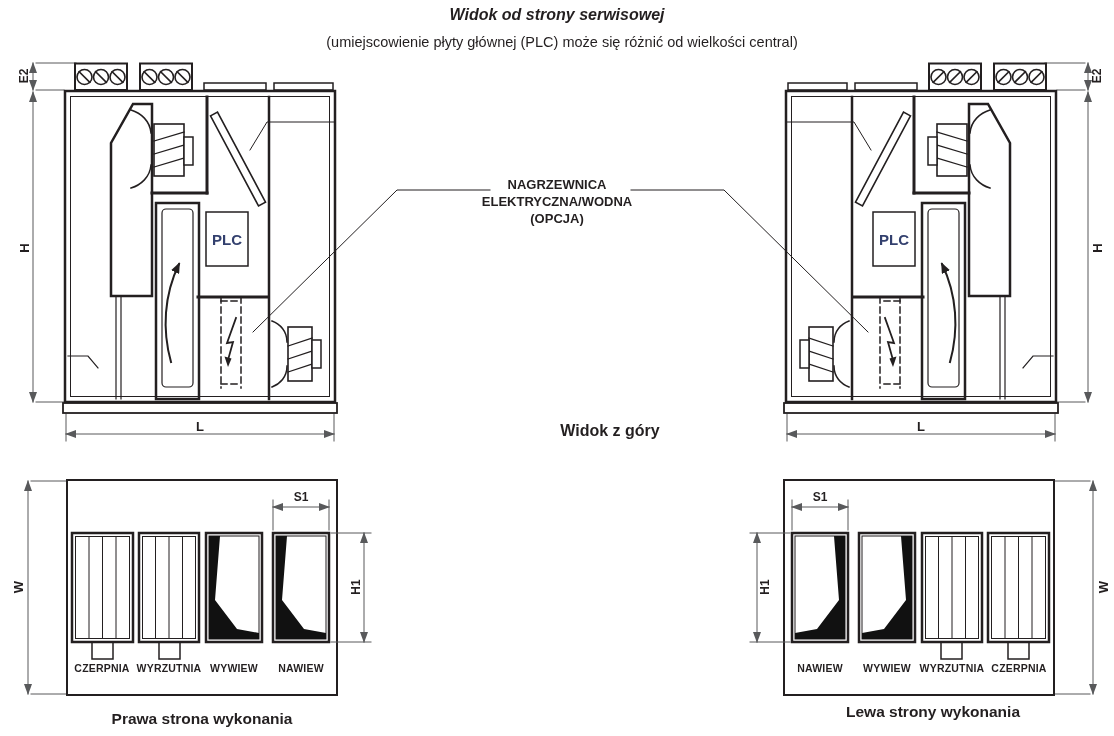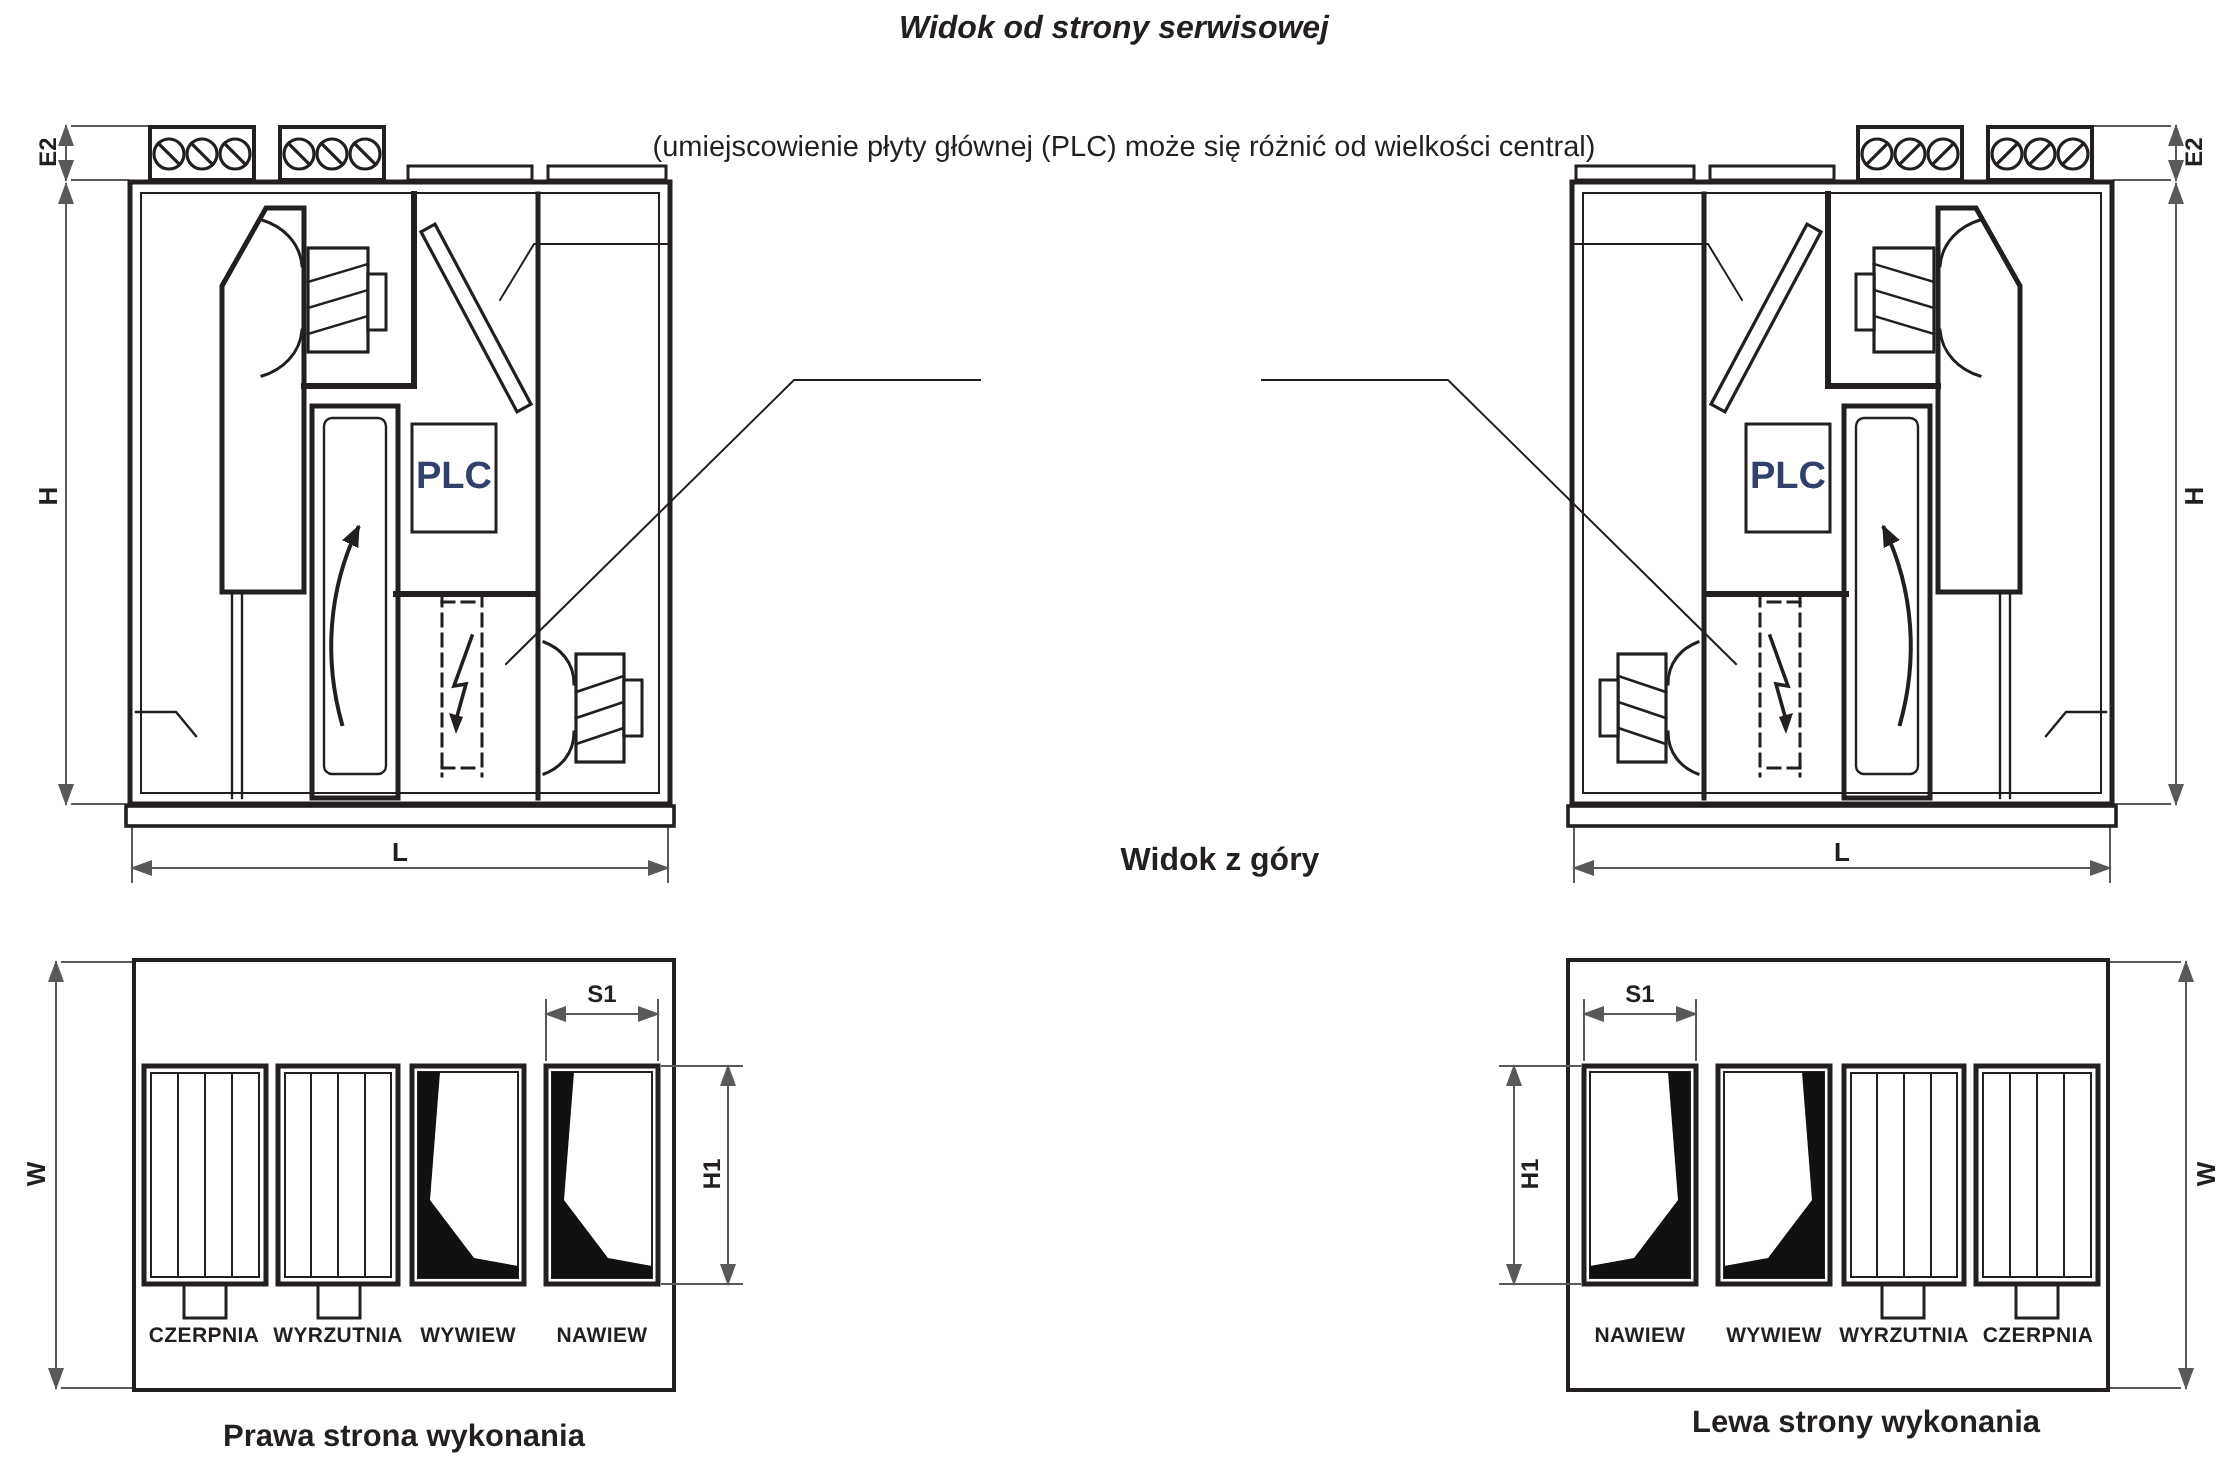--- a/index.html
+++ b/index.html
@@ -16,21 +16,21 @@
        font-weight:bold;color:var(--line);}
   .vlbl{position:absolute;white-space:nowrap;
         transform:translate(-50%,-50%) rotate(-90deg);font-weight:bold;}
   .title{font-size:16px;font-weight:bold;font-style:italic;}
   .subtitle{font-size:14.5px;font-weight:normal;}
   .callout{font-size:13px;line-height:17px;text-align:center;}
   .dimlbl{font-size:12px;}
   .biglbl{font-size:13px;}
   .portlbl{font-size:10.5px;letter-spacing:.2px;text-align:right;}
   .caption{font-size:15.5px;}
-  .plctxt{font-size:19px;color:var(--plc);}
+  .plctxt{font-size:15px;color:var(--plc);}
 </style>
 </head>
 <body>
 
 <div id="stage">
 
 <svg id="draw" width="1114" height="736" viewBox="0 0 1114 736" fill="none" stroke-linecap="square">
   <defs>
     <marker id="arw" markerWidth="11" markerHeight="8" refX="10" refY="4" orient="auto-start-reverse" markerUnits="userSpaceOnUse">
       <path d="M0,0 L11,4 L0,8 Z" fill="#58595b" stroke="none"></path>
@@ -193,22 +193,27 @@
       <line x1="331" y1="533" x2="371" y2="533"></line>
       <line x1="331" y1="642" x2="371" y2="642"></line>
       <line x1="364" y1="533" x2="364" y2="642" marker-start="url(#arw)" marker-end="url(#arw)"></line>
     </g>
   </g>
 
   <use href="#top" transform="translate(1121,0) scale(-1,1)"></use>
 </svg>
 
 <div class="lbl title" style="left:557px;top:15px;">Widok od strony serwisowej</div>
-<div class="lbl subtitle" style="left:562px;top:42px;margin-top:32px;">(umiejscowienie płyty głównej (PLC) może się różnić od wielkości central)</div>
-
+<div class="lbl subtitle" style="left:562px;top:42px;">(umiejscowienie płyty głównej (PLC) może się różnić od wielkości central)</div>
+
+<div class="lbl callout" style="left:557px;top:201px;">
+  <div>NAGRZEWNICA</div>
+  <div>ELEKTRYCZNA/WODNA</div>
+  <div>(OPCJA)</div>
+</div>
 
 <div class="lbl plctxt" style="left:227px;top:239px;font-weight:bold;">PLC</div>
 <div class="lbl plctxt" style="left:894px;top:239px;font-weight:bold;">PLC</div>
 
 <div class="vlbl dimlbl" style="left:24px;top:76px;">E2</div>
 <div class="vlbl dimlbl" style="left:1097px;top:76px;">E2</div>
 <div class="vlbl biglbl" style="left:24px;top:248px;">H</div>
 <div class="vlbl biglbl" style="left:1097px;top:248px;">H</div>
 <div class="lbl biglbl" style="left:200px;top:426px;">L</div>
 <div class="lbl biglbl" style="left:921px;top:426px;">L</div>

